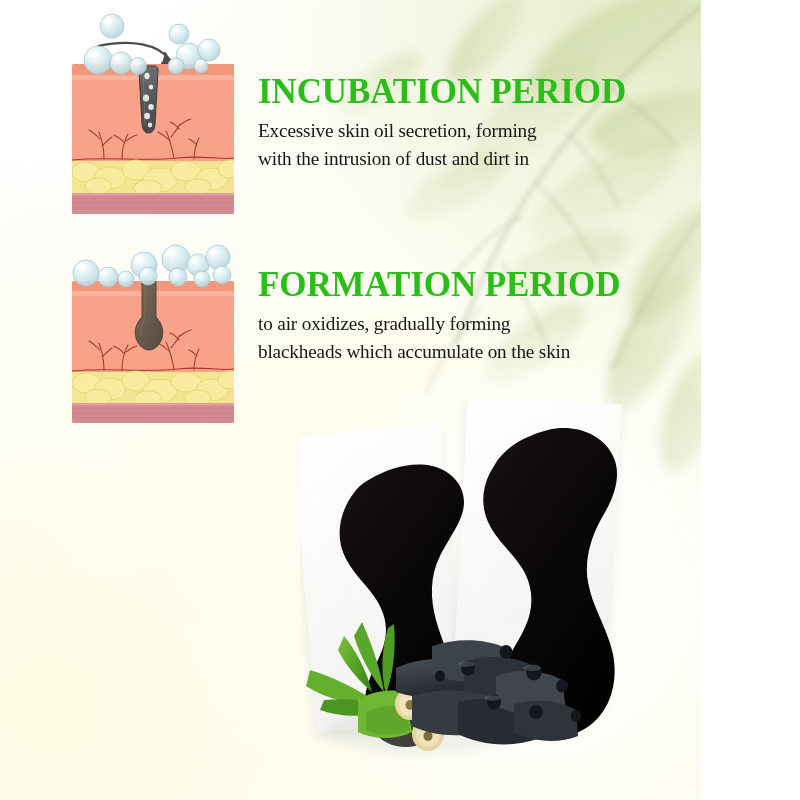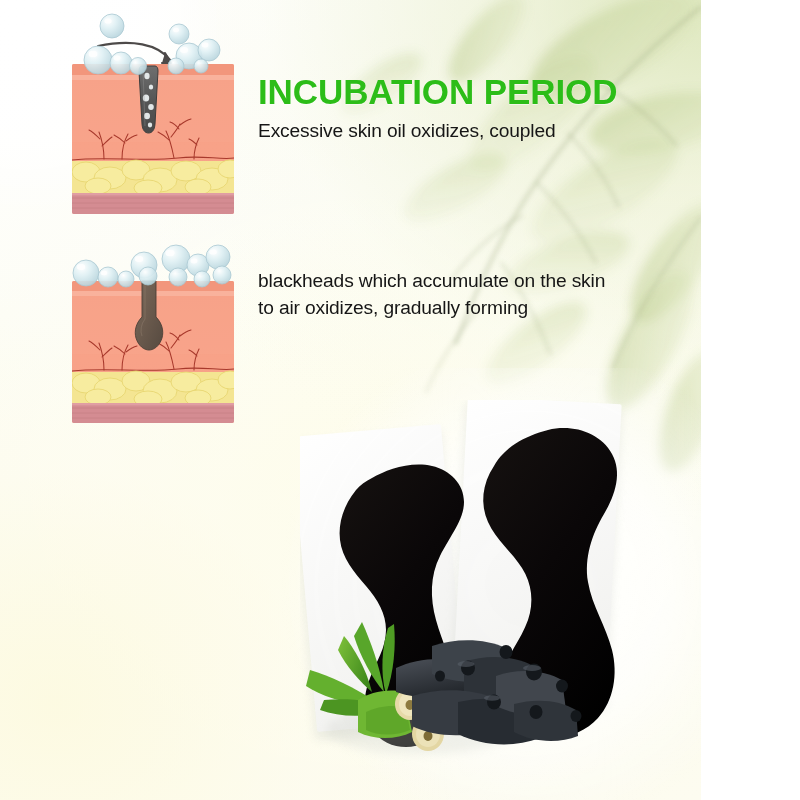--- a/index.html
+++ b/index.html
@@ -6,21 +6,21 @@
   html, body {
     margin: 0;
     padding: 0;
     background: #ffffff;
   }
   #stage {
     position: relative;
     width: 701px;
     height: 800px;
     overflow: hidden;
-    font-family: Liberation Sans, sans-serif;
+    font-family: Liberation Serif, serif;
     background: #ffffff;
   }
 
   
   .bg-base {
     position: absolute; inset: 0;
     background:
       radial-gradient(120% 90% at 100% 0%,   rgba(214,226,176,0.80) 0%,  rgba(232,238,205,0.55) 26%, rgba(247,249,232,0.22) 52%, rgba(255,255,255,0) 74%),
       radial-gradient(90%  70% at 8% 88%,    rgba(253,250,224,0.85) 0%,  rgba(254,252,238,0.55) 42%, rgba(255,255,255,0) 78%),
       radial-gradient(70%  55% at 52% 58%,   rgba(255,253,235,0.80) 0%,  rgba(255,255,250,0.30) 55%, rgba(255,255,255,0) 85%),
@@ -328,28 +328,30 @@
       <ellipse cx="128" cy="18" rx="3.4" ry="2.4"></ellipse>
       <ellipse cx="147" cy="9" rx="3.8" ry="2.6"></ellipse>
     </g>
   </svg>
 
   <div class="textcol">
 
     <div class="block b1">
       <h2 class="heading">INCUBATION PERIOD</h2>
       <p class="body">
-        <span class="ln">Excessive skin oil oxidizes, coupled</span>
+        <span class="ln">Excessive skin oil secretion, forming</span>
+        <span class="ln">with the intrusion of dust and dirt in</span>
       </p>
     </div>
 
     <div class="block b2">
+      <h2 class="heading">FORMATION PERIOD</h2>
       <p class="body">
+        <span class="ln">to air oxidizes, gradually forming</span>
         <span class="ln">blackheads which accumulate on the skin</span>
-        <span class="ln">to air oxidizes, gradually forming</span>
       </p>
     </div>
   </div>
 
   <svg class="product" viewBox="0 0 500 400">
     <defs>
       <linearGradient id="paper" x1="0" y1="0" x2="0.3" y2="1">
         <stop offset="0" stop-color="#ffffff"></stop>
         <stop offset="1" stop-color="#f2f2f0"></stop>
       </linearGradient>

